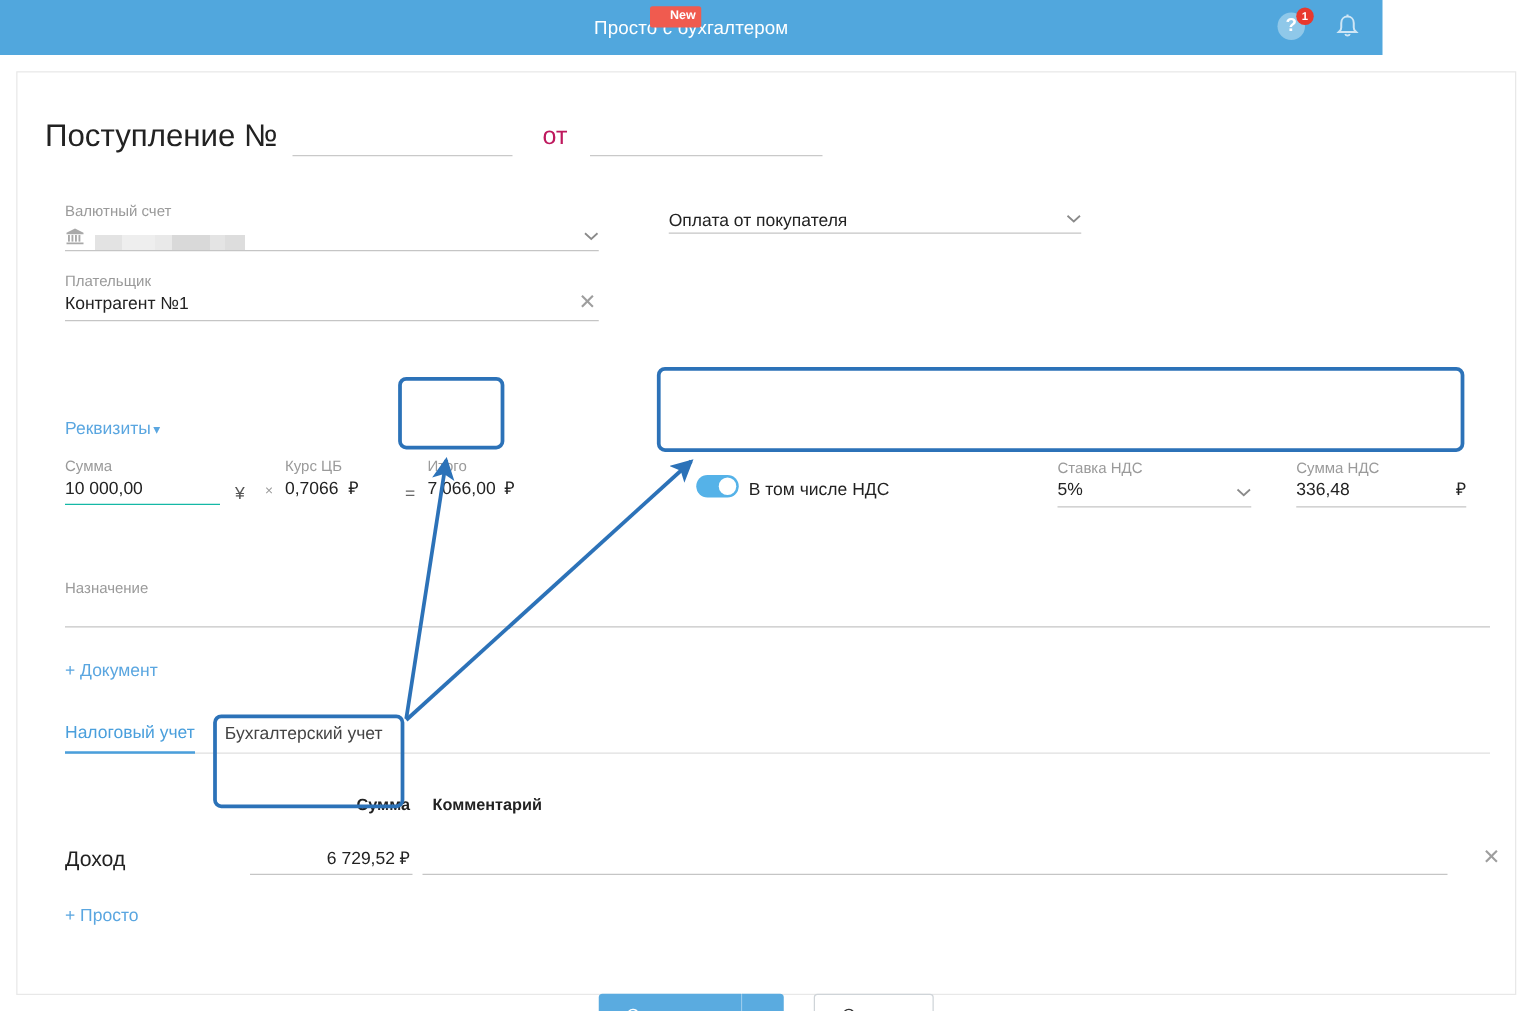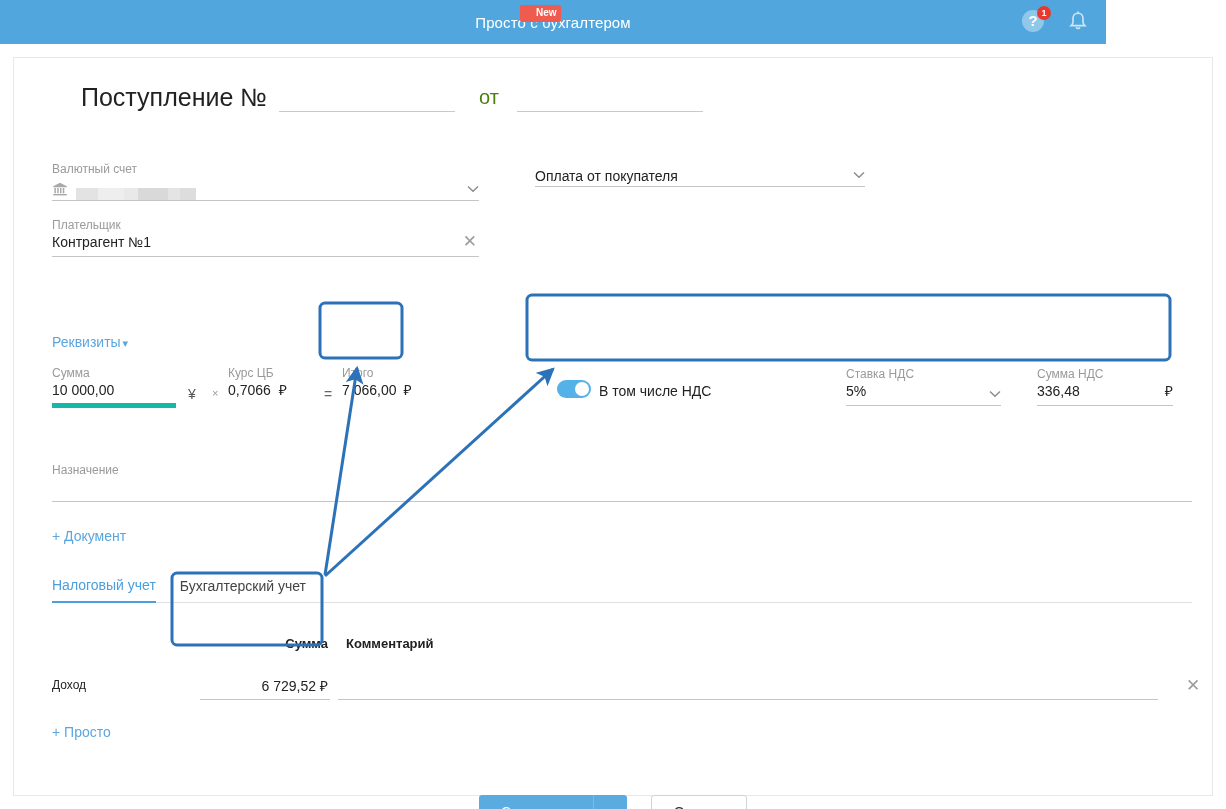--- a/index.html
+++ b/index.html
@@ -90,40 +90,39 @@
     position: absolute;
     left: 0; top: 44px;
     width: 1226px; height: 765px;
     background: #f2f4f7;
     z-index: -1;
   }
 
   
   .title-row {
     position: absolute;
-    left: 22px; top: 23px;
+    left: 22px; top: 36px;
     display: flex;
-    align-items: center;
-    margin-left: 45px;
+    align-items: flex-start;
   }
   .doc-title {
     font-size: 25px;
     color: #222;
     font-weight: normal;
     line-height: 30px;
   }
   .num-underline {
     width: 176px;
     height: 30px;
     border-bottom: 1px solid #c9c9c9;
     margin-left: 12px;
   }
   .ot-label {
     font-size: 20px;
-    color: #4d7c0f;
+    color: #be185d;
     margin-left: 24px;
     line-height: 30px;
   }
   .date-underline {
     width: 186px;
     height: 30px;
     border-bottom: 1px solid #c9c9c9;
     margin-left: 18px;
     position: relative;
   }
@@ -188,21 +187,21 @@
     left: 38px; top: 276px;
     color: #5aa6e0;
     font-size: 14px;
     cursor: pointer;
   }
   .requisites .cv { font-size: 11px; margin-left: 2px; }
 
   
   .amounts { position: absolute; left: 38px; top: 308px; }
   .amt-sum { position: absolute; left: 0; top: 0; width: 124px; }
-  .amt-sum .underline { border-bottom: 5px solid #14b8a6; }
+  .amt-sum .underline { border-bottom: 1px solid #14b8a6; }
   .cur-yen {
     position: absolute; left: 136px; top: 20px;
     font-size: 14px; color: #555;
   }
   .mult {
     position: absolute; left: 160px; top: 21px;
     font-size: 11px; color: #9a9a9a;
   }
   .amt-rate { position: absolute; left: 176px; top: 0; width: 96px; }
   .rate-val { display: flex; gap: 8px; }
@@ -315,21 +314,21 @@
   .inc-head-comment {
     position: absolute;
     left: 332px; top: 578px;
     font-size: 13px;
     font-weight: bold;
     color: #222;
   }
   .inc-label {
     position: absolute;
     left: 38px; top: 620px;
-    font-size: 12px;
+    font-size: 17px;
     color: #222;
   }
   .inc-sum-val {
     position: absolute;
     left: 186px; top: 618px;
     width: 128px;
     text-align: right;
     font-size: 14px;
     color: #222;
   }

